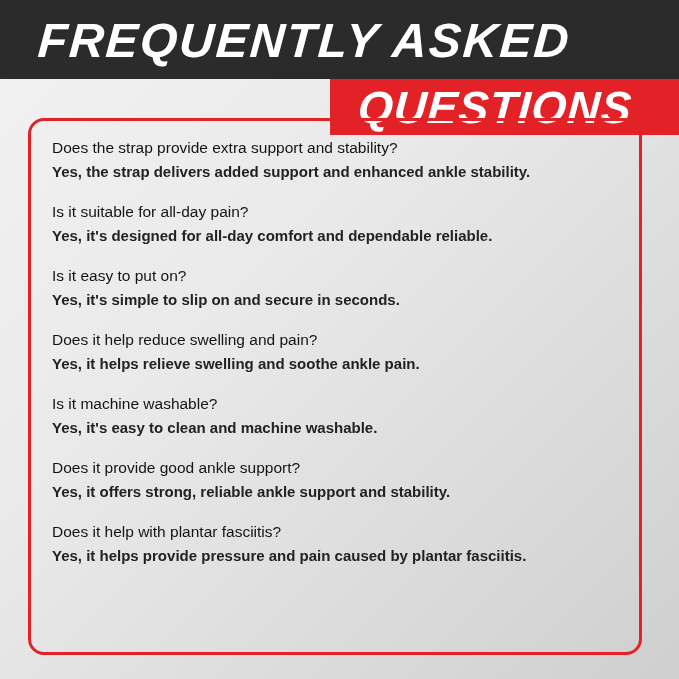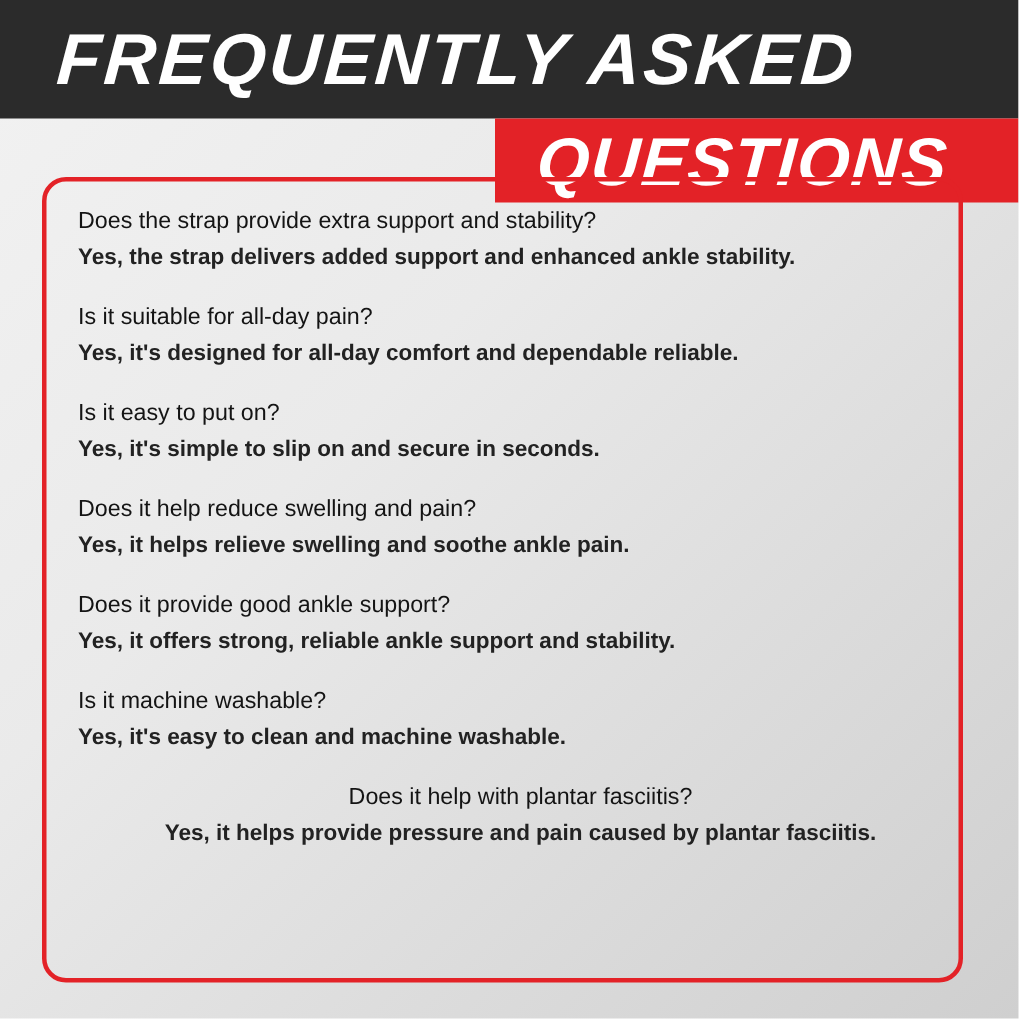--- a/index.html
+++ b/index.html
@@ -81,21 +81,20 @@
     position: absolute;
     top: 138px;
     left: 52px;
     width: 590px;
   }
   .faq-item {
     margin-bottom: 20px;
   }
   .faq-item:last-child {
     margin-bottom: 0;
-    text-align: center;
   }
   .faq-q {
     font-size: 15.5px;
     font-weight: normal;
     color: #141414;
     line-height: 20px;
     margin: 0 0 4px 0;
   }
   .faq-a {
     font-size: 15px;
@@ -136,27 +135,27 @@
       <p class="faq-q">Is it easy to put on?</p>
       <p class="faq-a">Yes, it's simple to slip on and secure in seconds.</p>
     </div>
 
     <div class="faq-item">
       <p class="faq-q">Does it help reduce swelling and pain?</p>
       <p class="faq-a">Yes, it helps relieve swelling and soothe ankle pain.</p>
     </div>
 
     <div class="faq-item">
-      <p class="faq-q">Does it provide good ankle support?</p>
-      <p class="faq-a">Yes, it offers strong, reliable ankle support and stability.</p>
+      <p class="faq-q">Is it machine washable?</p>
+      <p class="faq-a">Yes, it's easy to clean and machine washable.</p>
     </div>
 
     <div class="faq-item">
-      <p class="faq-q">Is it machine washable?</p>
-      <p class="faq-a">Yes, it's easy to clean and machine washable.</p>
+      <p class="faq-q">Does it provide good ankle support?</p>
+      <p class="faq-a">Yes, it offers strong, reliable ankle support and stability.</p>
     </div>
 
 
     <div class="faq-item">
       <p class="faq-q">Does it help with plantar fasciitis?</p>
       <p class="faq-a">Yes, it helps provide pressure and pain caused by plantar fasciitis.</p>
     </div>
 
   </div>
 </div>

